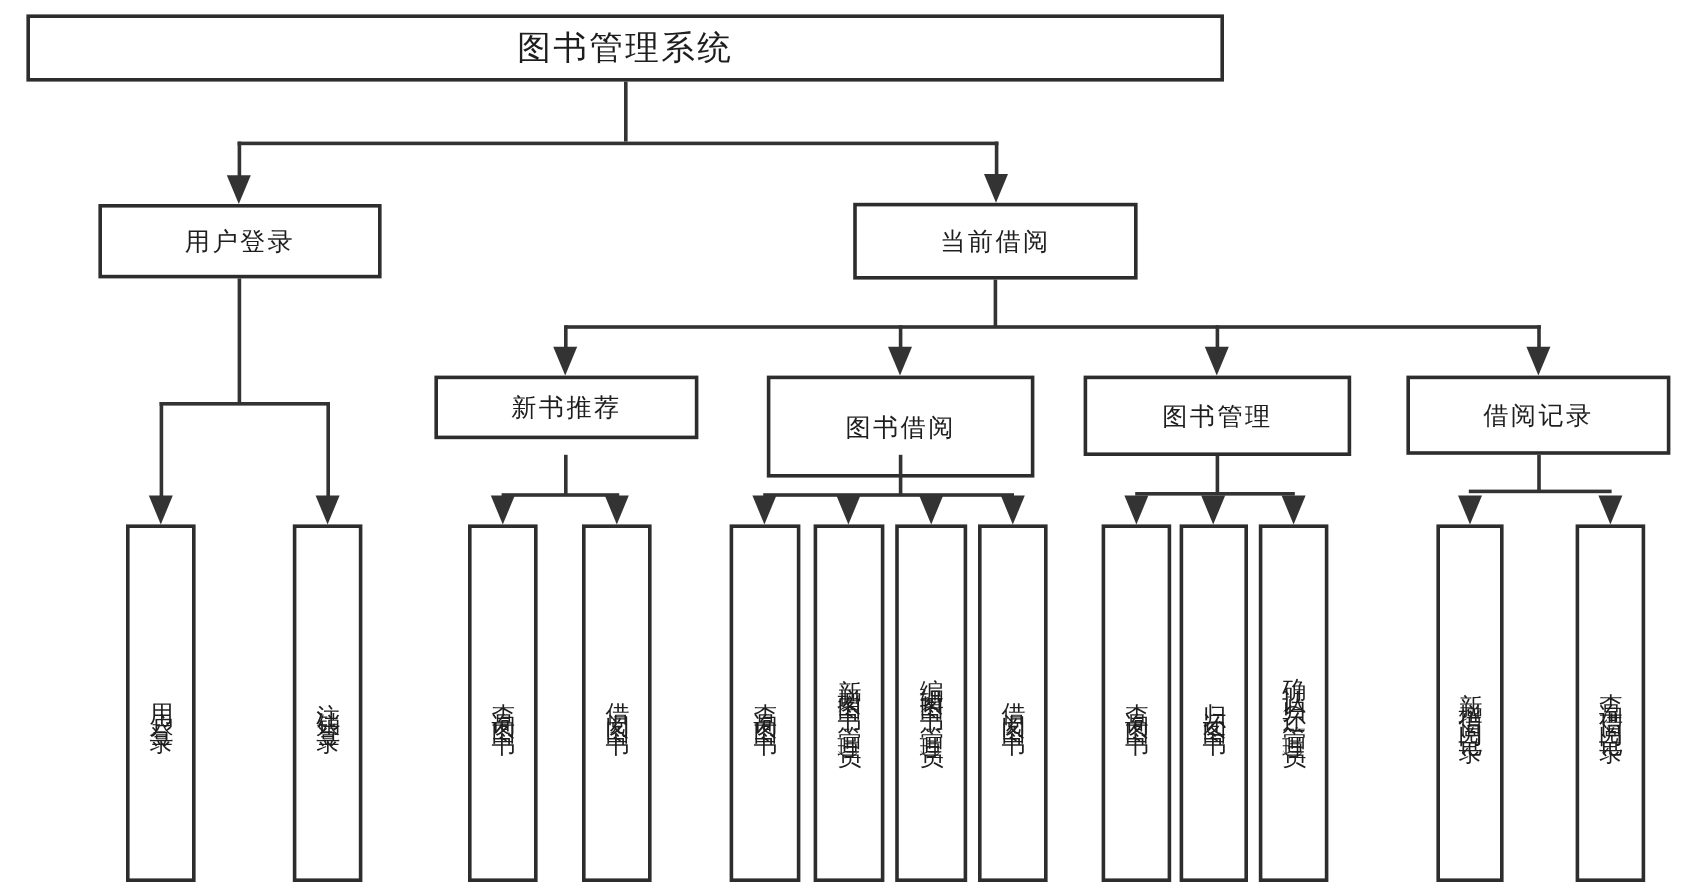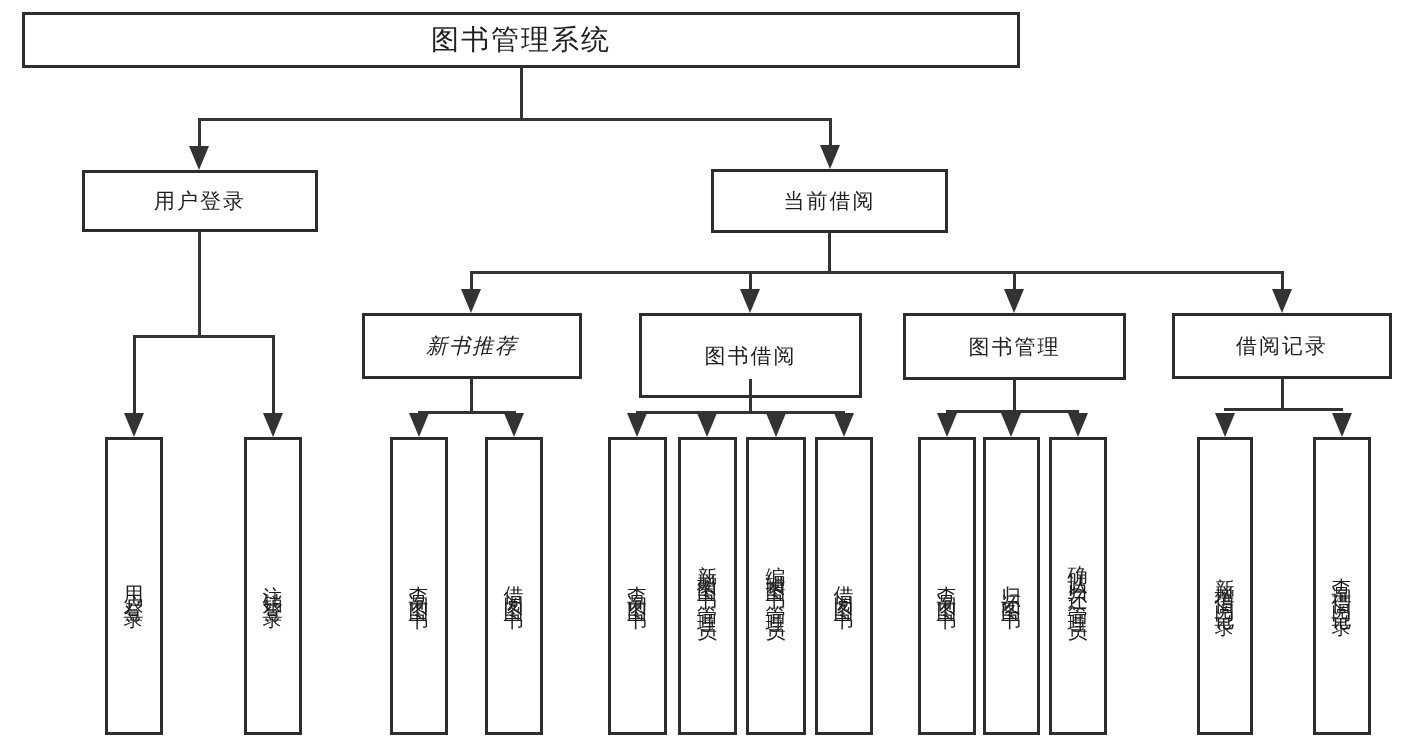--- a/index.html
+++ b/index.html
@@ -23,21 +23,21 @@
   .l{position:absolute;background:#333333;}
   .arr{
     position:absolute;width:0;height:0;
     border-left:10px solid transparent;border-right:10px solid transparent;
     border-top:24px solid #333333;
   }
   
   .n-root{left:22px;top:12px;width:998px;height:56px;font-size:28px;}
   .n-l2a{left:82px;top:170px;width:236px;height:62px;}
   .n-l2b{left:711px;top:169px;width:237px;height:64px;}
-  .n-l3a{left:362px;top:313px;width:220px;height:66px;font-style:italic;}
+  .n-l3a{left:362px;top:313px;width:220px;height:53px;}
   .n-l3b{left:639px;top:313px;width:223px;height:85px;}
   .n-l3c{left:903px;top:313px;width:223px;height:67px;}
   .n-l3d{left:1172px;top:313px;width:220px;height:66px;}
   .n-ua{left:105px;width:58px;}
   .n-ub{left:244px;width:58px;}
   .n-na{left:390px;width:58px;}
   .n-nb{left:485px;width:58px;}
   .n-ba{left:608px;width:59px;}
   .n-bb{left:678px;width:59px;}
   .n-bc{left:746px;width:60px;}

